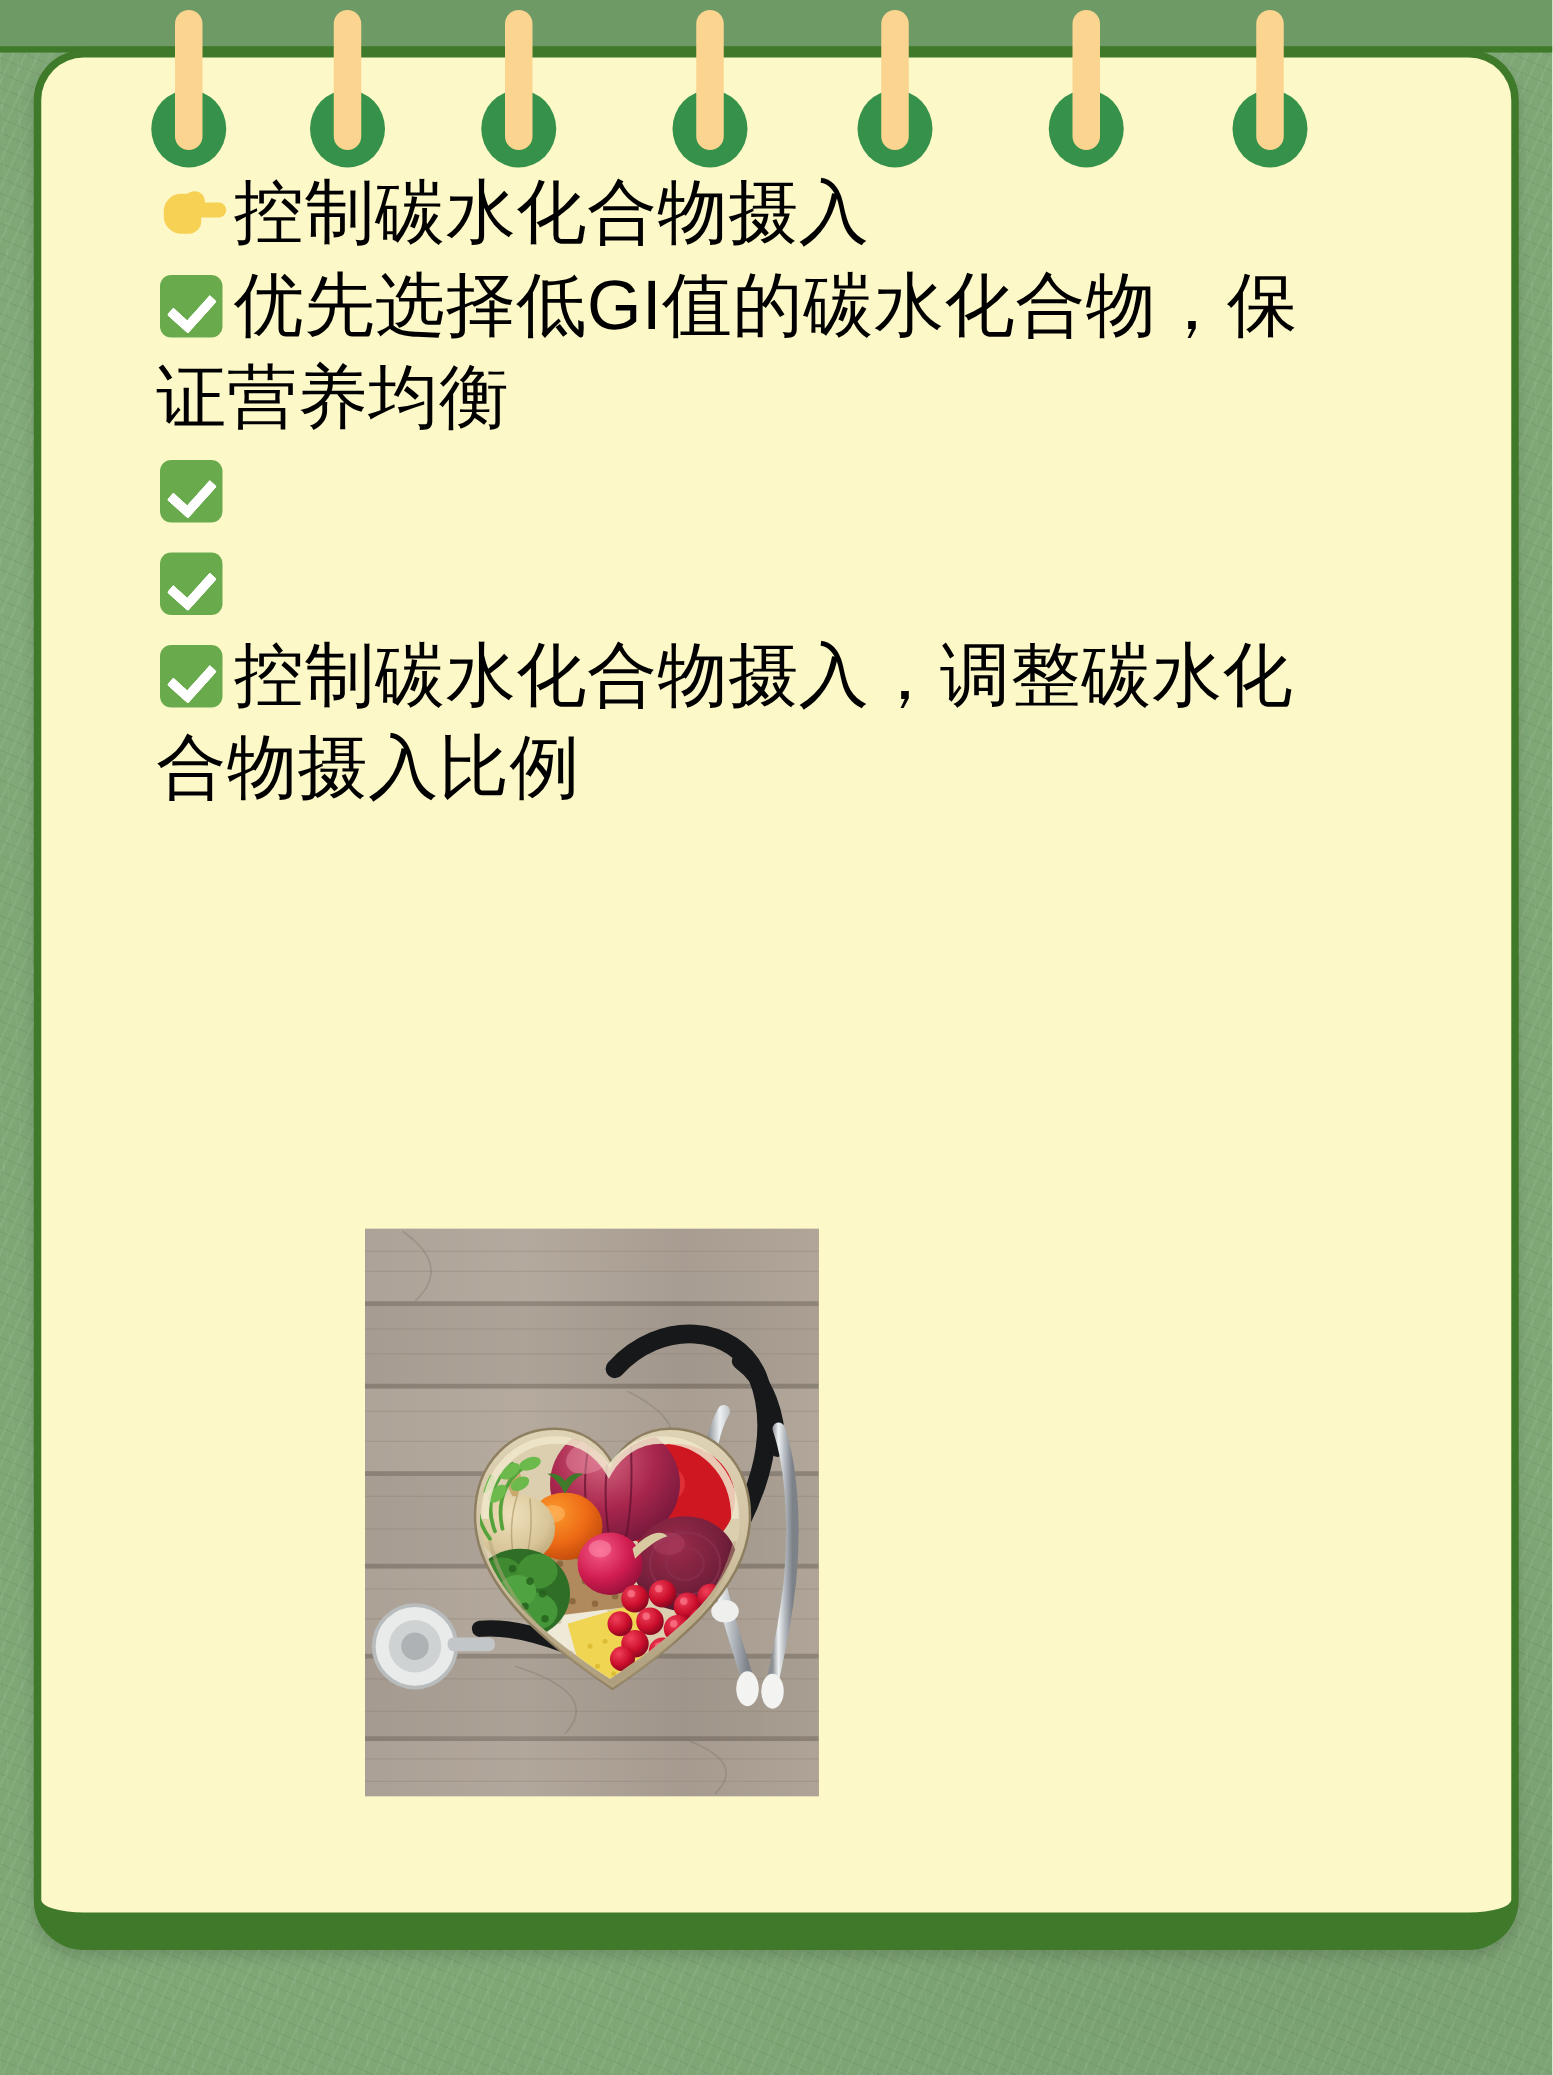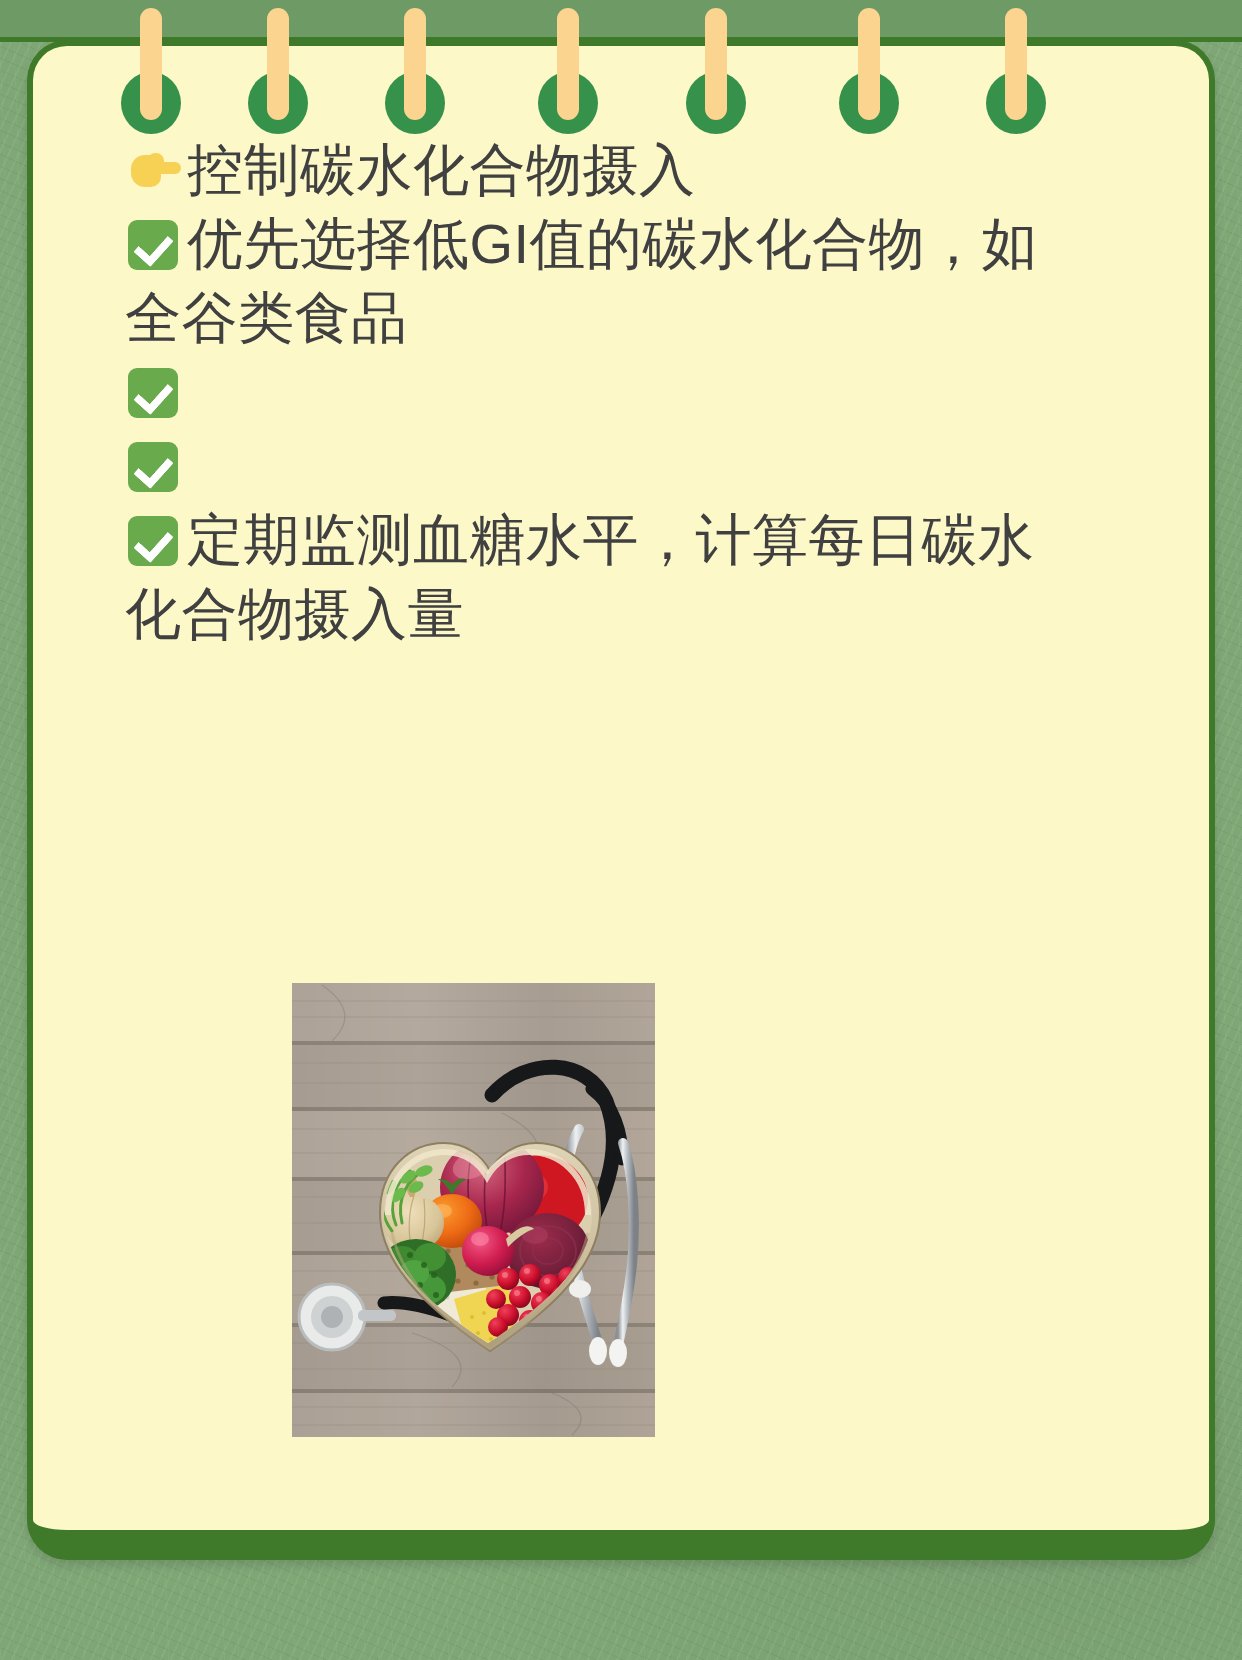--- a/index.html
+++ b/index.html
@@ -91,21 +91,21 @@
     border-radius: 11px;
     background: #fbd490;
   }
 
   
   #note-text {
     position: absolute;
     left: 125px;
     top: 133px;
     width: 955px;
-    color: #404040;
+    color: #000000;
     font-size: 56px;
     line-height: 74px;
     letter-spacing: 0.5px;
     font-family: "Liberation Sans", "DejaVu Sans", sans-serif;
   }
   .line {
     display: block;
     white-space: pre-wrap;
     word-break: break-word;
   }
@@ -219,27 +219,27 @@
   <div class="spiral" style="left:975px;">
     <div class="ring"></div>
     <div class="post"></div>
   </div>
 
   <div id="note-text">
 
     <span class="line"><span class="emoji-lead"><span class="hand-point"><span class="palm"></span><span class="knuckle"></span><span class="finger"></span></span></span><span>控制碳水化合物摄入</span></span>
 
 
-    <span class="line"><span class="emoji-lead"><span class="check-box"></span></span><span>优先选择低GI值的碳水化合物，如全谷类食品</span></span>
+    <span class="line"><span class="emoji-lead"><span class="check-box"></span></span><span>优先选择低GI值的碳水化合物，保证营养均衡</span></span>
 
     <span class="line"><span class="emoji-lead"><span class="check-box"></span></span></span>
 
     <span class="line"><span class="emoji-lead"><span class="check-box"></span></span></span>
 
-    <span class="line"><span class="emoji-lead"><span class="check-box"></span></span><span>定期监测血糖水平，计算每日碳水化合物摄入量</span></span>
+    <span class="line"><span class="emoji-lead"><span class="check-box"></span></span><span>控制碳水化合物摄入，调整碳水化合物摄入比例</span></span>
 
   </div>
 
   <div id="photo">
     <svg width="363" height="454" viewBox="0 0 363 454" xmlns="http://www.w3.org/2000/svg">
       <defs>
         <linearGradient id="plank" x1="0" y1="0" x2="1" y2="0">
           <stop offset="0%" stop-color="#a79d93"></stop>
           <stop offset="35%" stop-color="#b5aba0"></stop>
           <stop offset="70%" stop-color="#9d9288"></stop>

